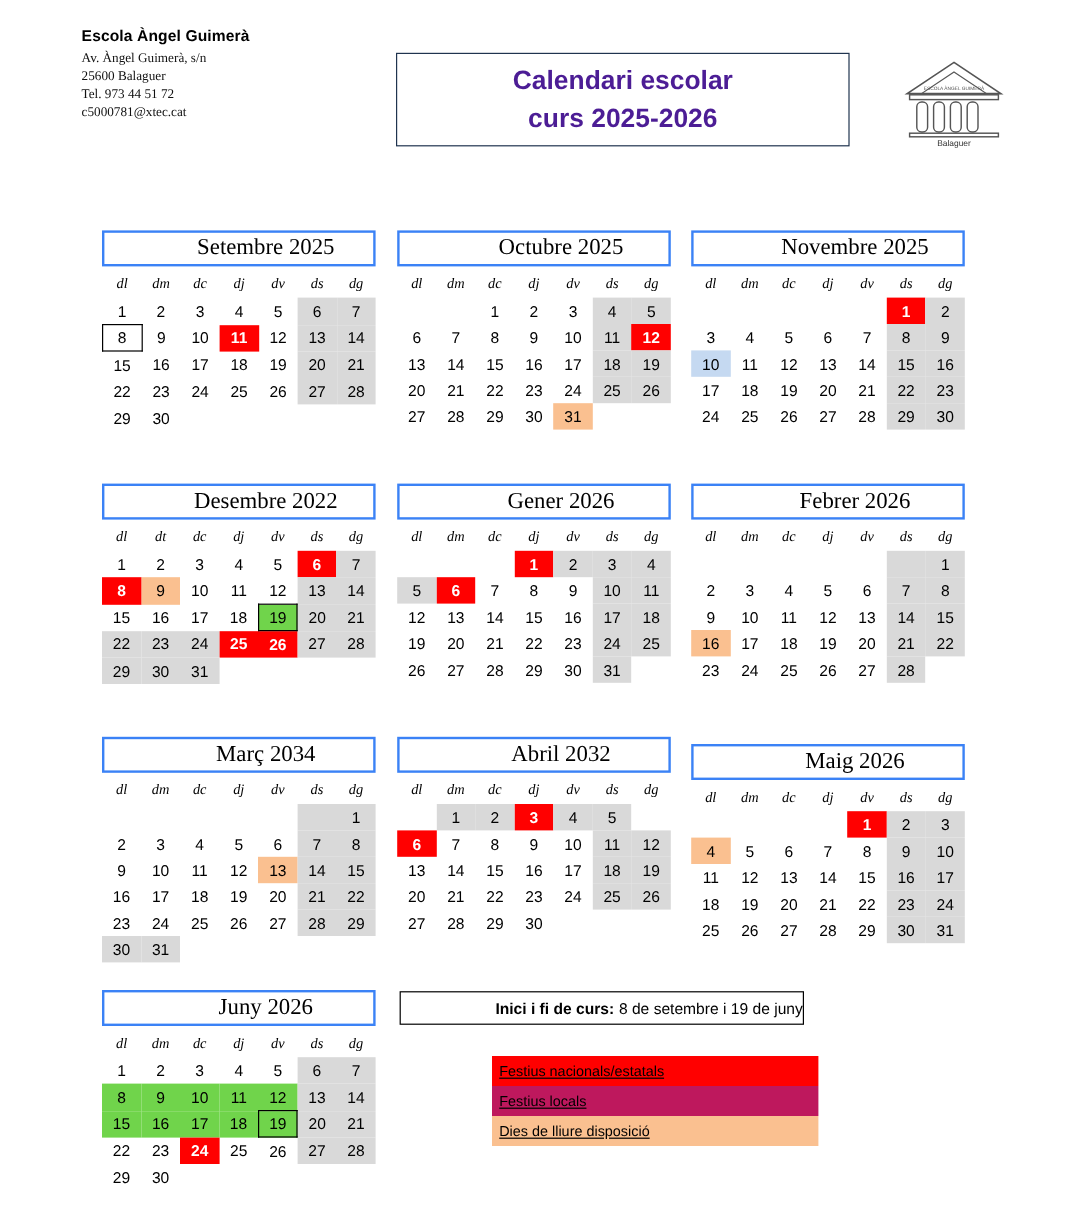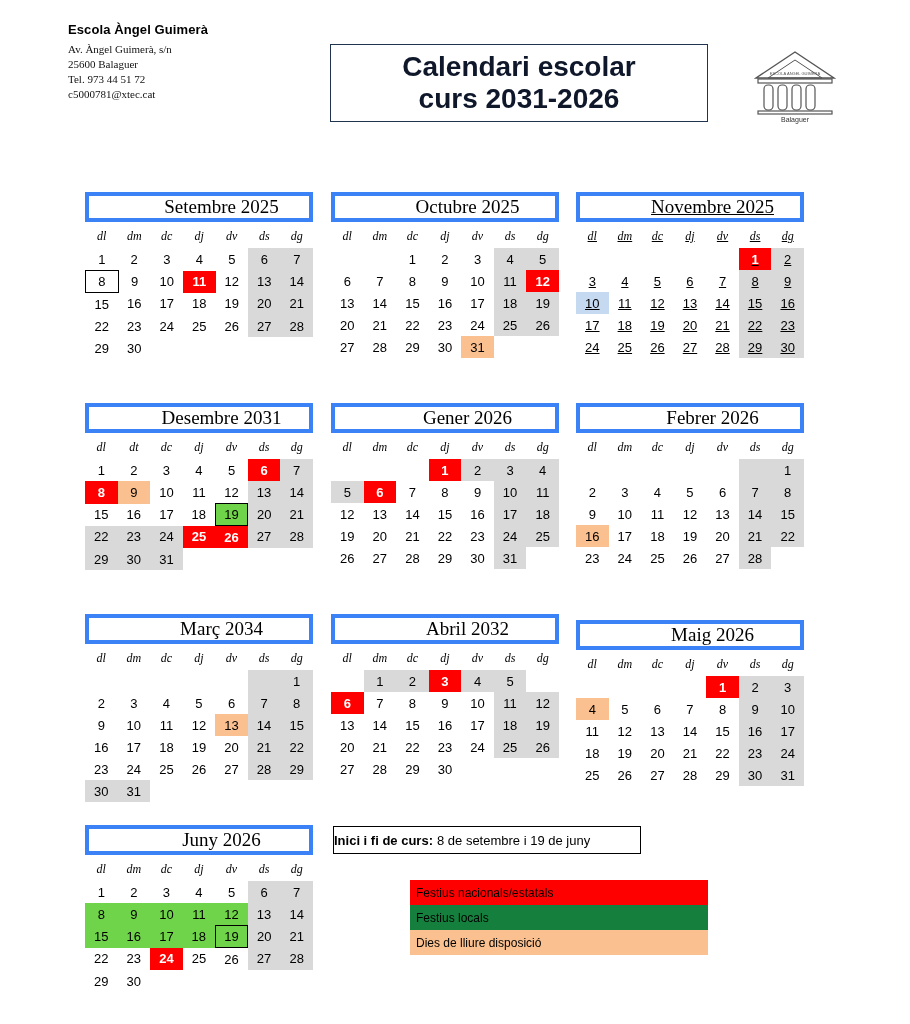--- a/index.html
+++ b/index.html
@@ -49,22 +49,22 @@
     width: 378px;
     height: 78px;
     border: 1px solid #20344f;
     box-sizing: border-box;
     display: flex;
     flex-direction: column;
     align-items: center;
     justify-content: center;
   }
   .title-line {
-    font-size: 28px;
-    color: #0f172a;
+    font-size: 22px;
+    color: #4c1d95;
     font-weight: bold;
     line-height: 32px;
     font-family: "Liberation Sans", sans-serif;
   }
   .logo {
     position: absolute;
     left: 752px;
     top: 26px;
     width: 86px;
     height: 78px;
@@ -76,21 +76,21 @@
     position: absolute;
     top: 192px;
     left: 0;
     width: 910px;
   }
   .month {
     position: absolute;
     width: 228px;
   }
   .month-title {
-    border: 4px solid #3b82f6;
+    border: 2px solid #3b82f6;
     height: 30px;
     display: flex;
     align-items: center;
     justify-content: center;
     font-size: 19px;
     font-family: "Liberation Serif", serif;
     box-sizing: border-box;
     background: #fff;
     padding-left: 45px;
   }
@@ -122,36 +122,37 @@
   td.orange { background: #fac090; }
   td.green { background: #70d44b; }
   td.greenbox { background: #70d44b; border: 1px solid #000; box-sizing: border-box; }
   td.box { border: 1px solid #000; box-sizing: border-box; }
 
   
   .inici-box {
     position: absolute;
     left: 333px;
     top: 826px;
-    width: 308px;
+    width: 337px;
     height: 28px;
     border: 1px solid #000;
     box-sizing: border-box;
     display: flex;
     align-items: center;
-    justify-content: flex-start;
+    justify-content: flex-end;
     font-size: 13px;
   }
   .inici-box b { margin-right: 4px; }
 
   .legend {
     position: absolute;
     left: 410px;
     top: 880px;
-    width: 298px;
+    width: 272px;
+    text-decoration: underline;
   }
   .legend-row {
     height: 25px;
     display: flex;
     align-items: center;
     padding-left: 6px;
     font-size: 12px;
     box-sizing: border-box;
   }
 </style>
@@ -162,21 +163,21 @@
   <div class="school-block">
     <div class="school-name">Escola Àngel Guimerà</div>
     <div class="school-line">Av. Àngel Guimerà, s/n</div>
     <div class="school-line">25600 Balaguer</div>
     <div class="school-line">Tel.  973 44 51 72</div>
     <div class="school-line">c5000781@xtec.cat</div>
   </div>
 
   <div class="title-box">
     <div class="title-line">Calendari escolar</div>
-    <div class="title-line">curs 2031-2026</div>
+    <div class="title-line">curs 2025-2026</div>
   </div>
 
   <div class="logo">
     <svg width="86" height="78" viewBox="0 0 86 78" xmlns="http://www.w3.org/2000/svg">
       <polygon points="43,4 82,30 4,30" fill="none" stroke="#555" stroke-width="1.4"></polygon>
       <polygon points="43,12 70,30 16,30" fill="none" stroke="#555" stroke-width="1"></polygon>
       <rect x="6" y="31" width="74" height="4" fill="none" stroke="#555" stroke-width="1.2"></rect>
       <rect x="12" y="37" width="9" height="25" rx="4" fill="none" stroke="#555" stroke-width="1.2"></rect>
       <rect x="26" y="37" width="9" height="25" rx="4" fill="none" stroke="#555" stroke-width="1.2"></rect>
       <rect x="40" y="37" width="9" height="25" rx="4" fill="none" stroke="#555" stroke-width="1.2"></rect>
@@ -308,21 +309,21 @@
             <td>28</td>
             <td>29</td>
             <td>30</td>
             <td class="orange">31</td>
             <td></td>
             <td></td>
           </tr>
         </tbody>
       </table>
     </div>
-    <div class="month" style="left: 576px; top: 0px; text-decoration: underline;">
+    <div class="month" style="left: 576px; top: 0px;">
       <div class="month-title">Novembre 2025</div>
       <table class="m">
         <thead>
           <tr>
             <th>dl</th>
             <th>dm</th>
             <th>dc</th>
             <th>dj</th>
             <th>dv</th>
             <th>ds</th>
@@ -372,21 +373,21 @@
             <td>26</td>
             <td>27</td>
             <td>28</td>
             <td class="wk">29</td>
             <td class="wk">30</td>
           </tr>
         </tbody>
       </table>
     </div>
     <div class="month" style="left: 85px; top: 211px;">
-      <div class="month-title">Desembre 2031</div>
+      <div class="month-title">Desembre 2022</div>
       <table class="m">
         <thead>
           <tr>
             <th>dl</th>
             <th>dt</th>
             <th>dc</th>
             <th>dj</th>
             <th>dv</th>
             <th>ds</th>
             <th>dg</th>
@@ -832,19 +833,19 @@
 
 <div class="inici-box">
   <b>Inici i fi de curs:</b>
   <span>8 de setembre i 19 de juny</span>
 </div>
 
 <div class="legend">
     <div class="legend-row" style="background: rgb(255, 0, 0);">
       <span>Festius nacionals/estatals</span>
     </div>
-    <div class="legend-row" style="background: #15803d;">
+    <div class="legend-row" style="background: #be185d;">
       <span>Festius locals</span>
     </div>
     <div class="legend-row" style="background: rgb(250, 192, 144);">
       <span>Dies de lliure disposició</span>
     </div>
   </div>
 
 </body></html>

